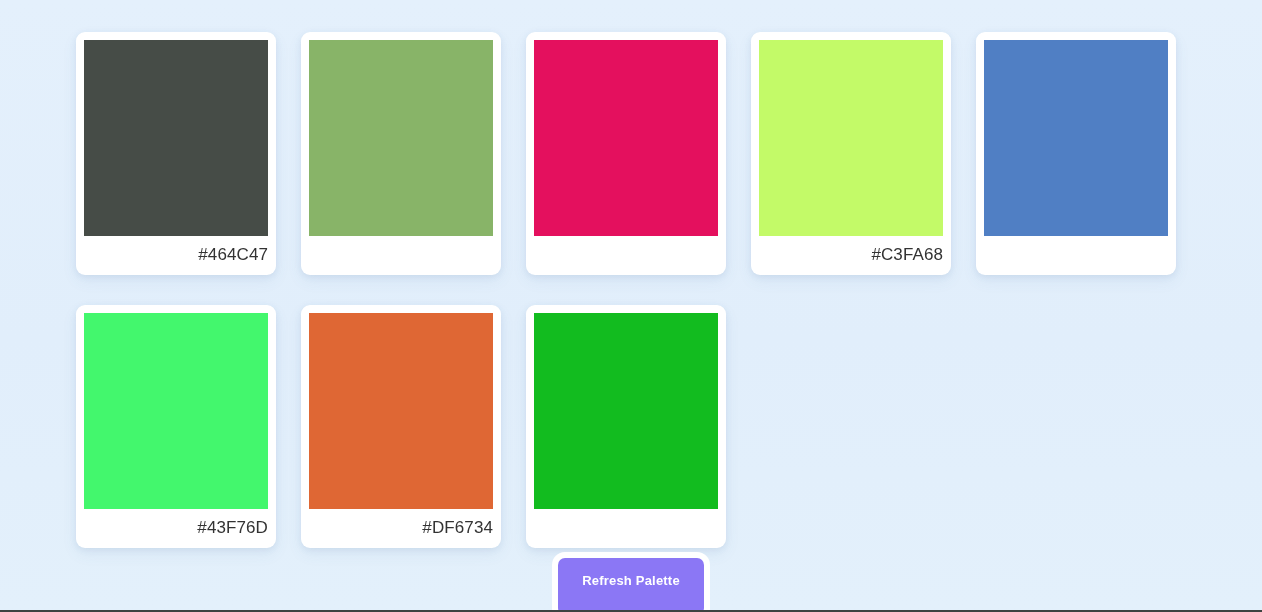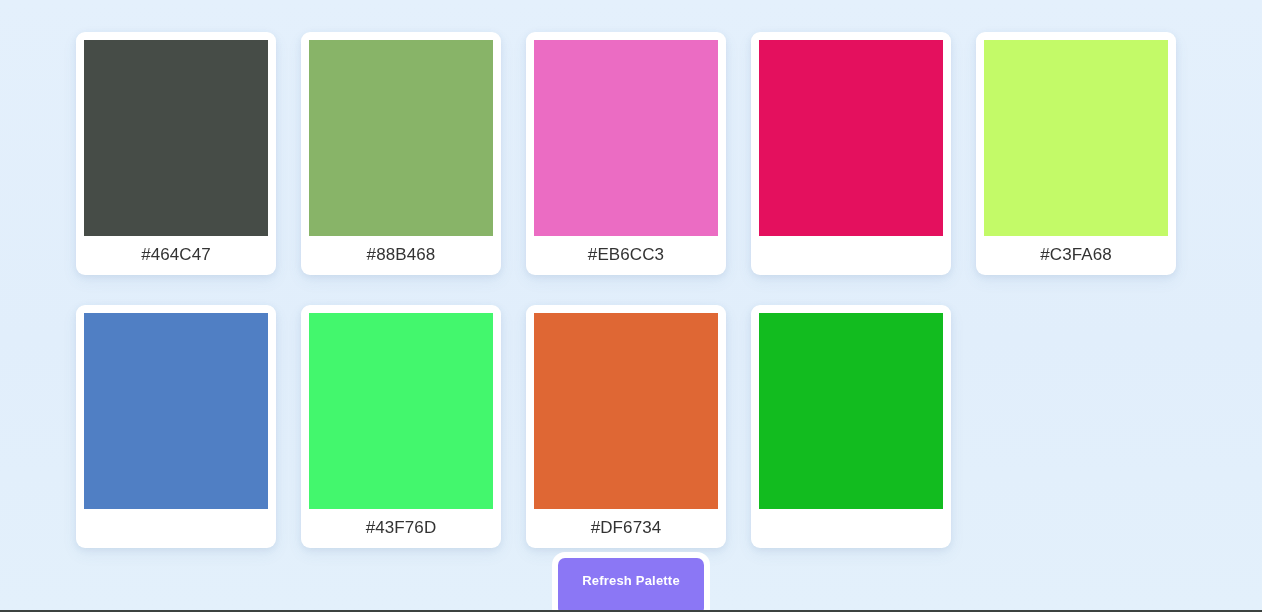--- a/index.html
+++ b/index.html
@@ -41,21 +41,21 @@
     width: 200px;
     height: 243px;
     box-sizing: border-box;
     background: #ffffff;
     border-radius: 9px;
     padding: 8px 8px 0 8px;
     box-shadow: 0 2px 6px rgba(70, 110, 160, 0.10),
                 0 6px 16px rgba(70, 110, 160, 0.07);
     display: flex;
     flex-direction: column;
-    align-items: center;
+    align-items: flex-end;
     cursor: pointer;
   }
 
   .swatch-color {
     width: 184px;
     height: 196px;
     flex: 0 0 196px;
     background: #cccccc;
   }
 
@@ -117,25 +117,20 @@
 
 <div id="app">
 
   <div class="palette-grid">
       <div class="swatch-card">
         <div class="swatch-color" style="background: rgb(70, 76, 71);"></div>
         <div class="swatch-label">#464C47</div>
       </div>
       <div class="swatch-card">
         <div class="swatch-color" style="background: rgb(136, 180, 104);"></div>
-        <div class="swatch-label">#88B468</div>
-      </div>
-      <div class="swatch-card">
-        <div class="swatch-color" style="background: rgb(235, 108, 195);"></div>
-        <div class="swatch-label">#EB6CC3</div>
       </div>
       <div class="swatch-card">
         <div class="swatch-color" style="background: rgb(228, 16, 94);"></div>
       </div>
       <div class="swatch-card">
         <div class="swatch-color" style="background: rgb(195, 250, 104);"></div>
         <div class="swatch-label">#C3FA68</div>
       </div>
       <div class="swatch-card">
         <div class="swatch-color" style="background: rgb(80, 127, 196);"></div>

